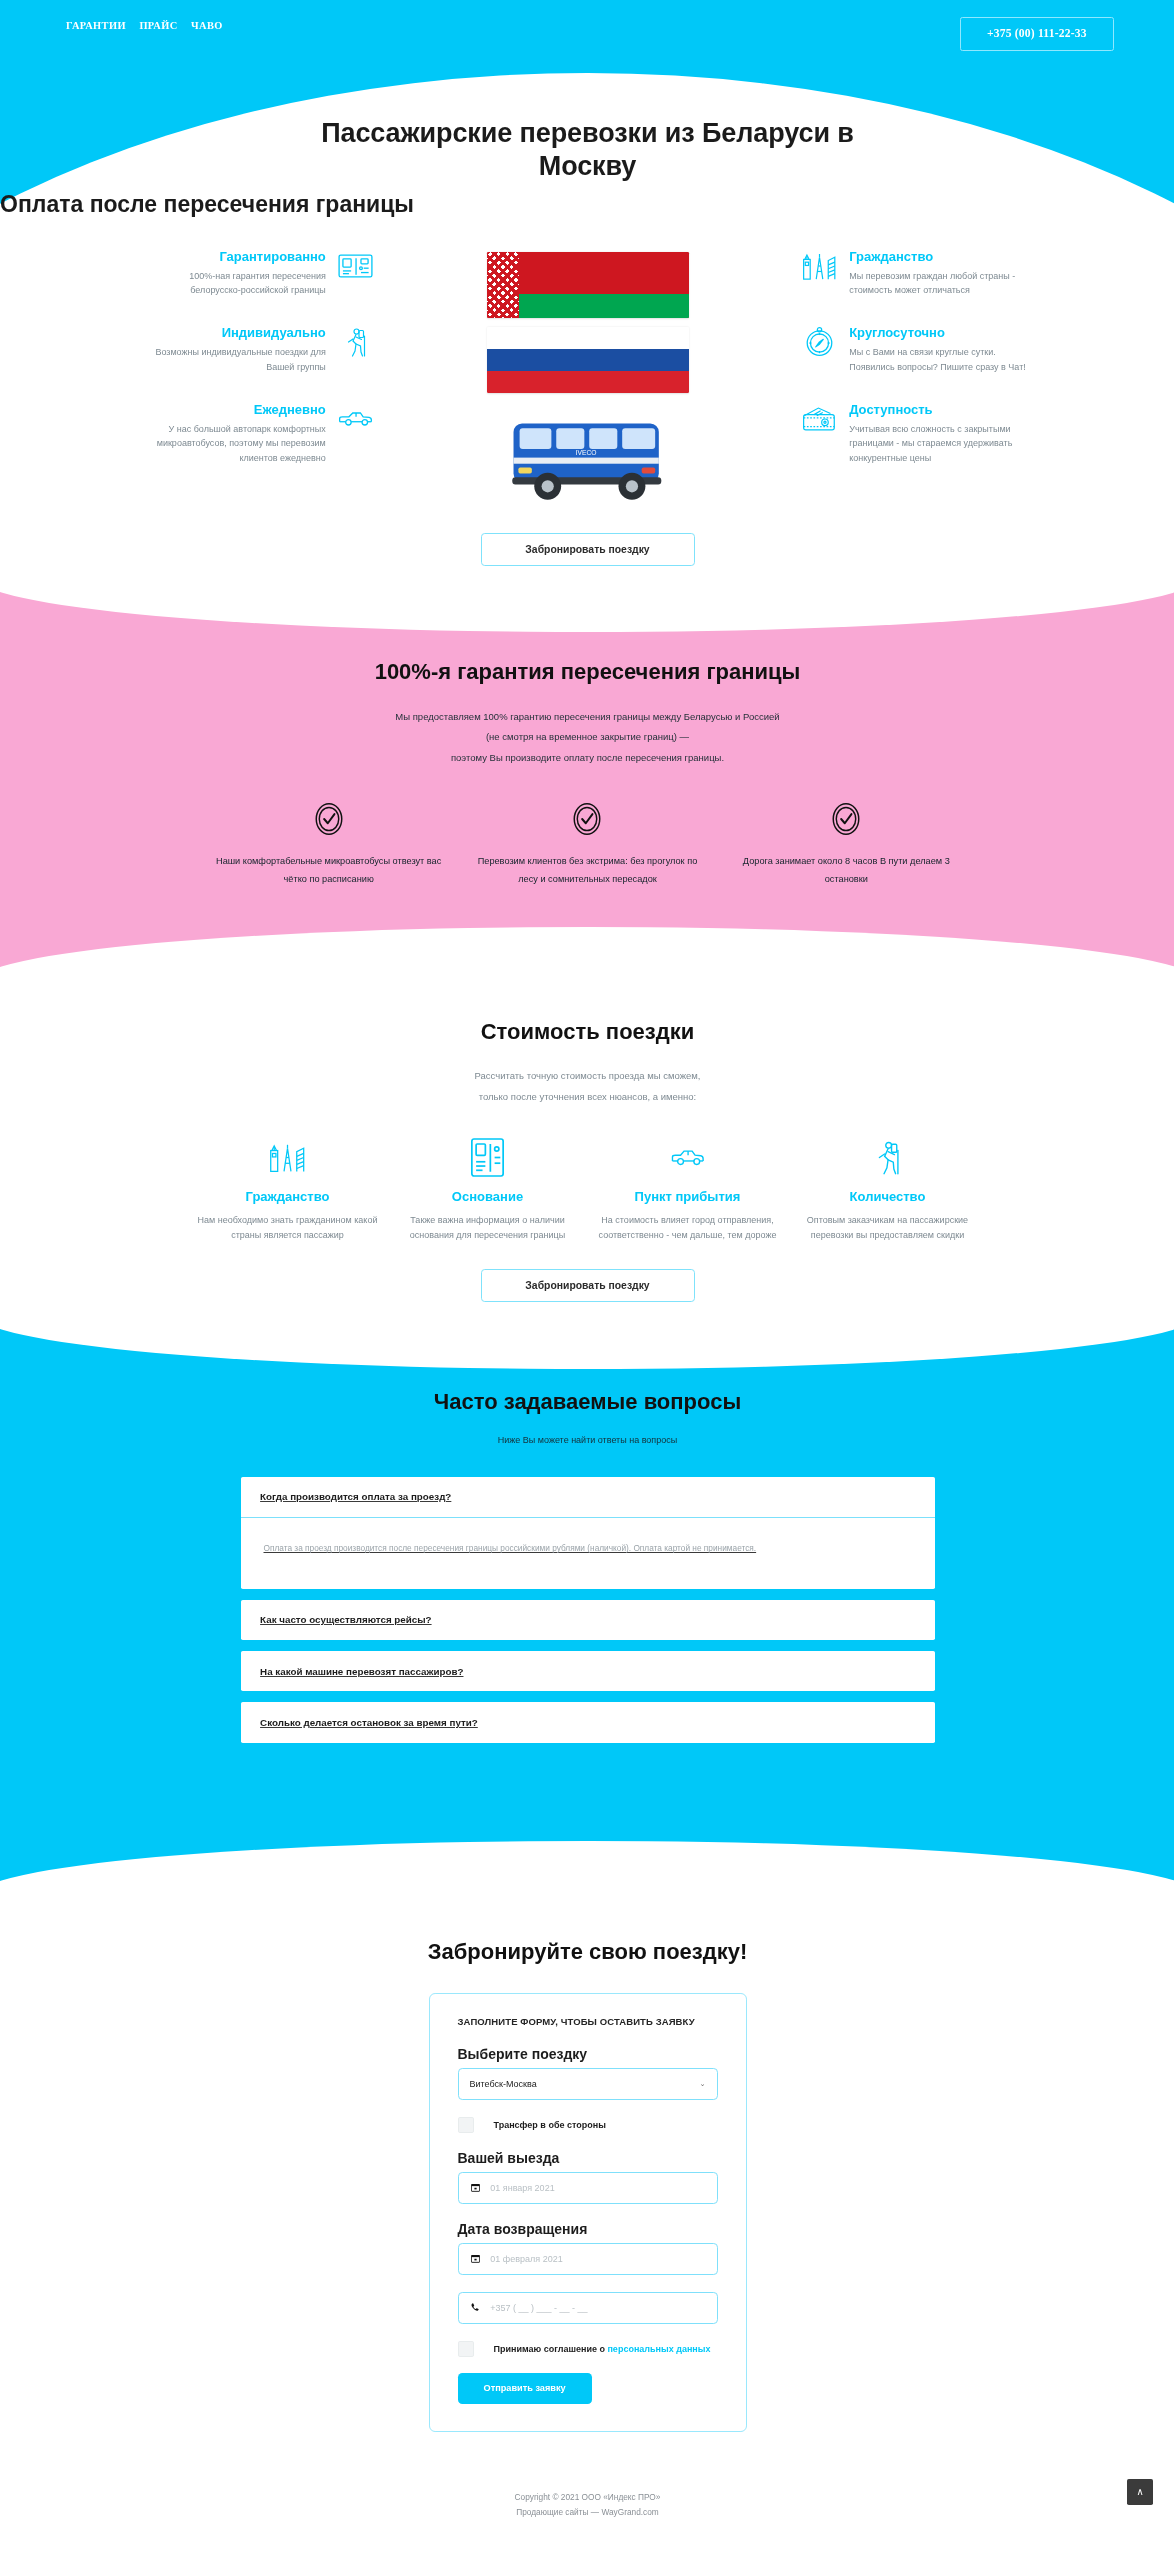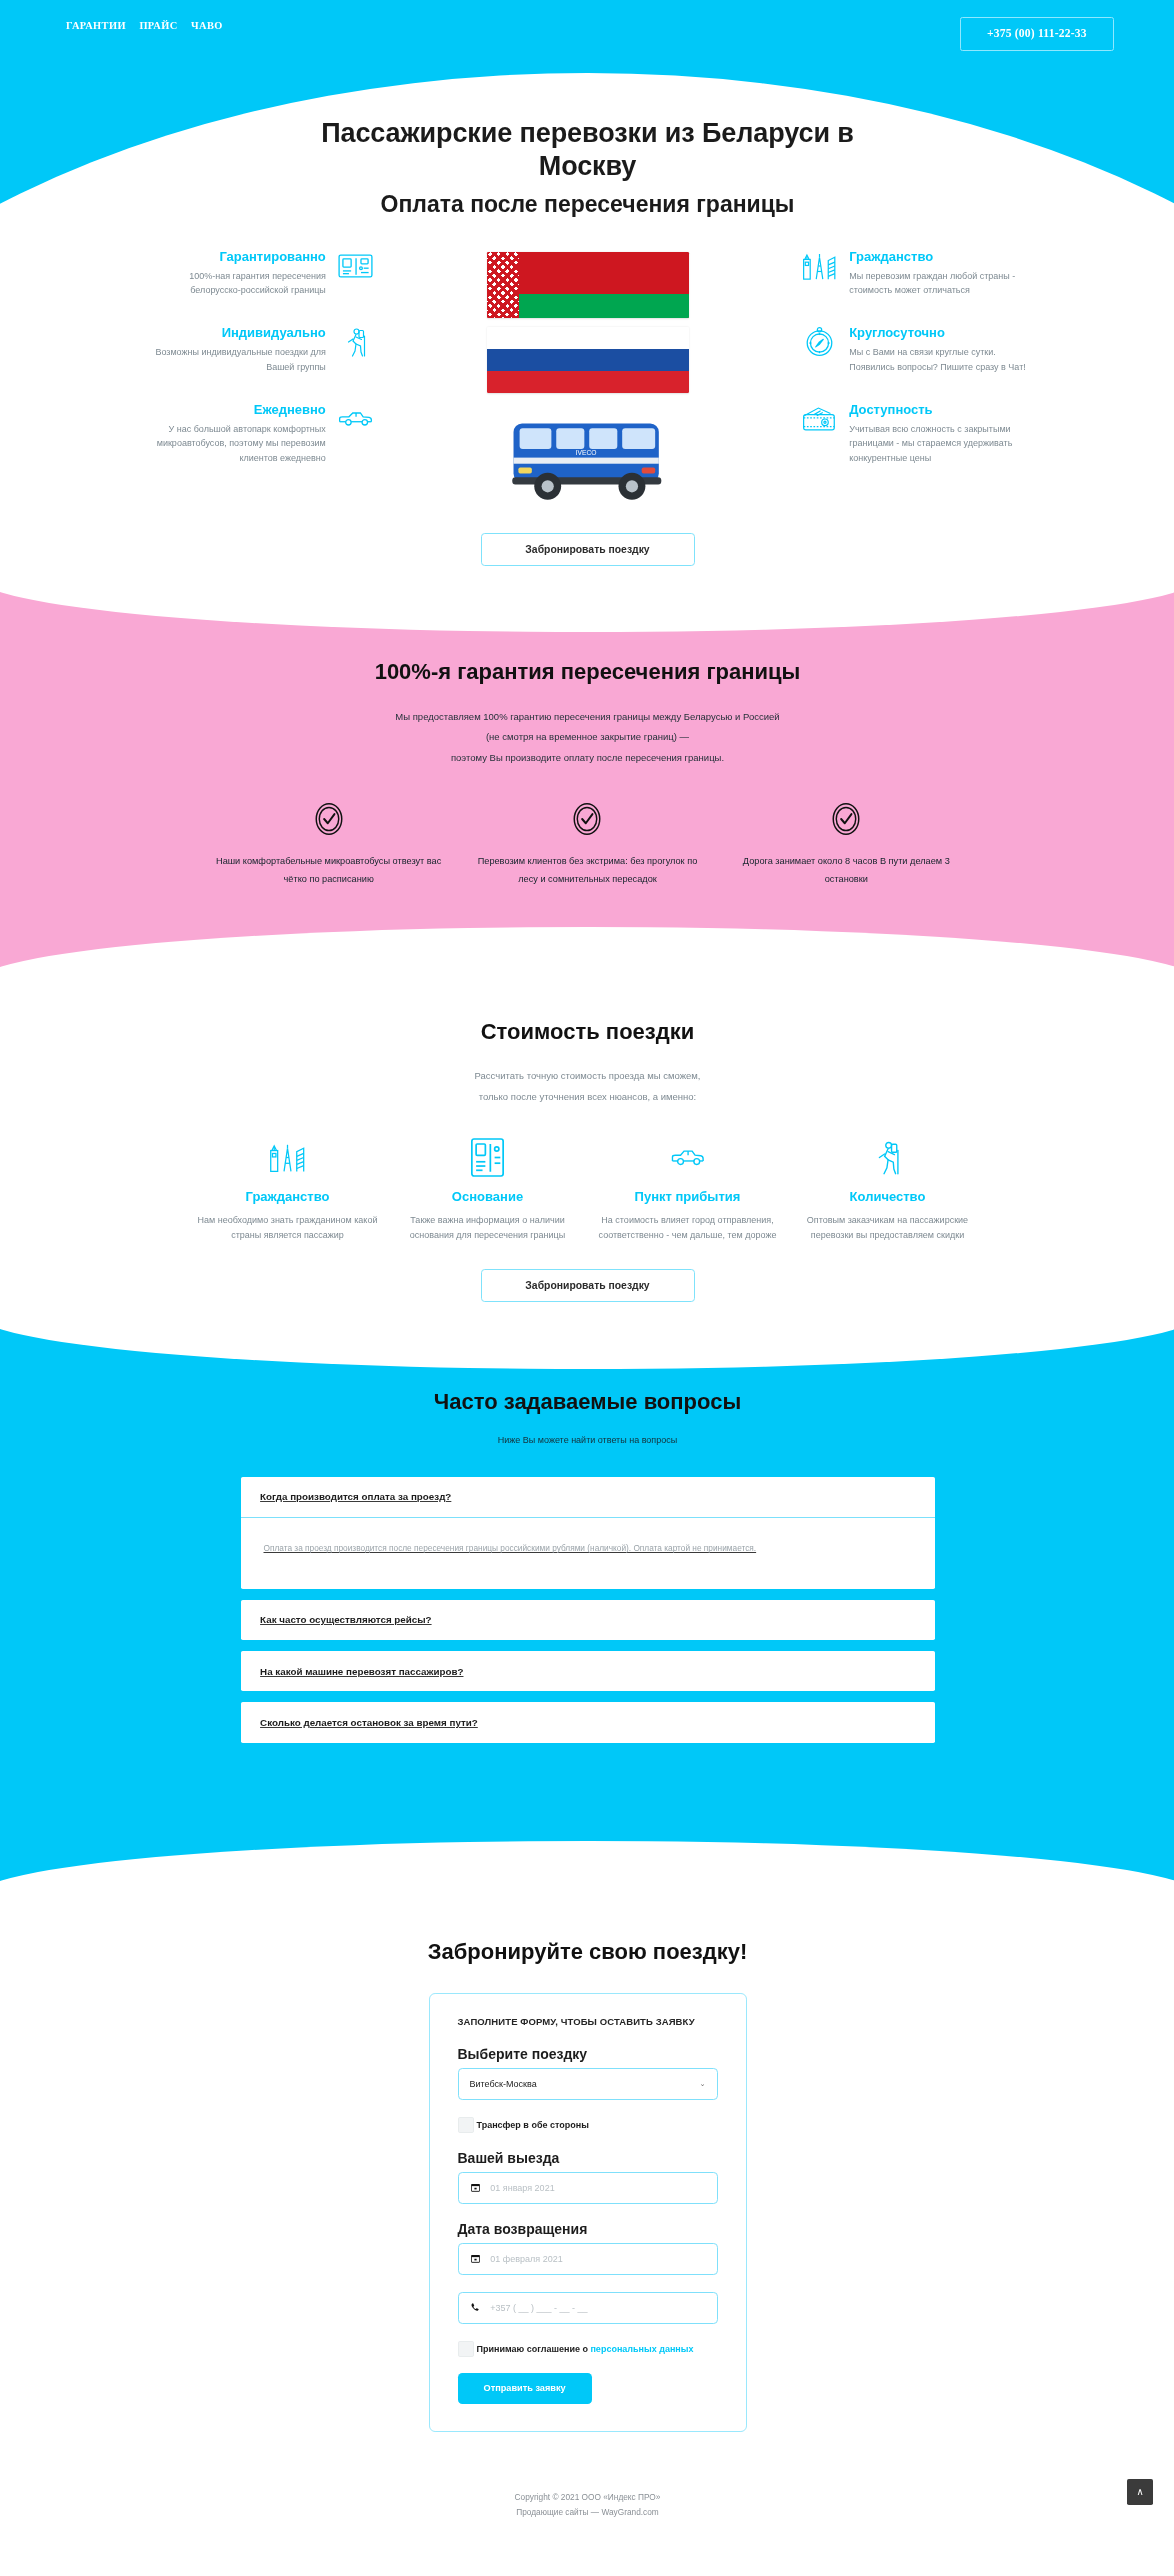--- a/index.html
+++ b/index.html
@@ -63,21 +63,21 @@
     text-align: center;
     font-size: 27px;
     line-height: 1.22;
     font-weight: 700;
     color: #1b1b1b;
     max-width: 551px;
     margin: 7px auto;
     letter-spacing: -0.1px;
   }
   .hero-sub {
-    text-align: center;
+    text-align: left;
     font-size: 23px;
     line-height: 1.25;
     font-weight: 700;
     color: #1b1b1b;
     margin-top: 2.4px;
   }
 
   .hero-grid {
     width: 893px; margin: 31px auto 0;
     display: grid;
@@ -228,21 +228,21 @@
     cursor: pointer;
     font-family: inherit;
   }
   .f-control .ph { color: #b9c0c5; }
   .f-control .ico { width: 11px; height: 11px; margin-right: 9.8px; flex: 0 0 11px; color: #111; }
   .f-control .ico svg { width: 100%; height: 100%; display: block; }
   .f-control .caret {
     position: absolute; right: 11px; color: #5b5b5b; font-size: 7.3px; line-height: 1;
   }
   .f-gap { height: 17px; }
-  .f-check { display: flex; align-items: center; gap: 3px; }
+  .f-check { display: flex; align-items: center; gap: 20px; }
   .f-box {
     width: 16px; height: 16px; background: #f2f4f5; border: 0.6px solid #e8eced;
     border-radius: 1.8px; flex: 0 0 16px; cursor: pointer;
   }
   .f-check-label { font-size: 9px; font-weight: 700; color: #1d1d1d; }
   .f-check-label a, .f-link { color: #00c8f8; text-decoration: none; cursor: pointer; }
   .btn-submit {
     margin-top: 16px;
     background: #00c8f8; border: none; border-radius: 4.3px;
     color: #ffffff; font-size: 9.2px; font-weight: 700;

